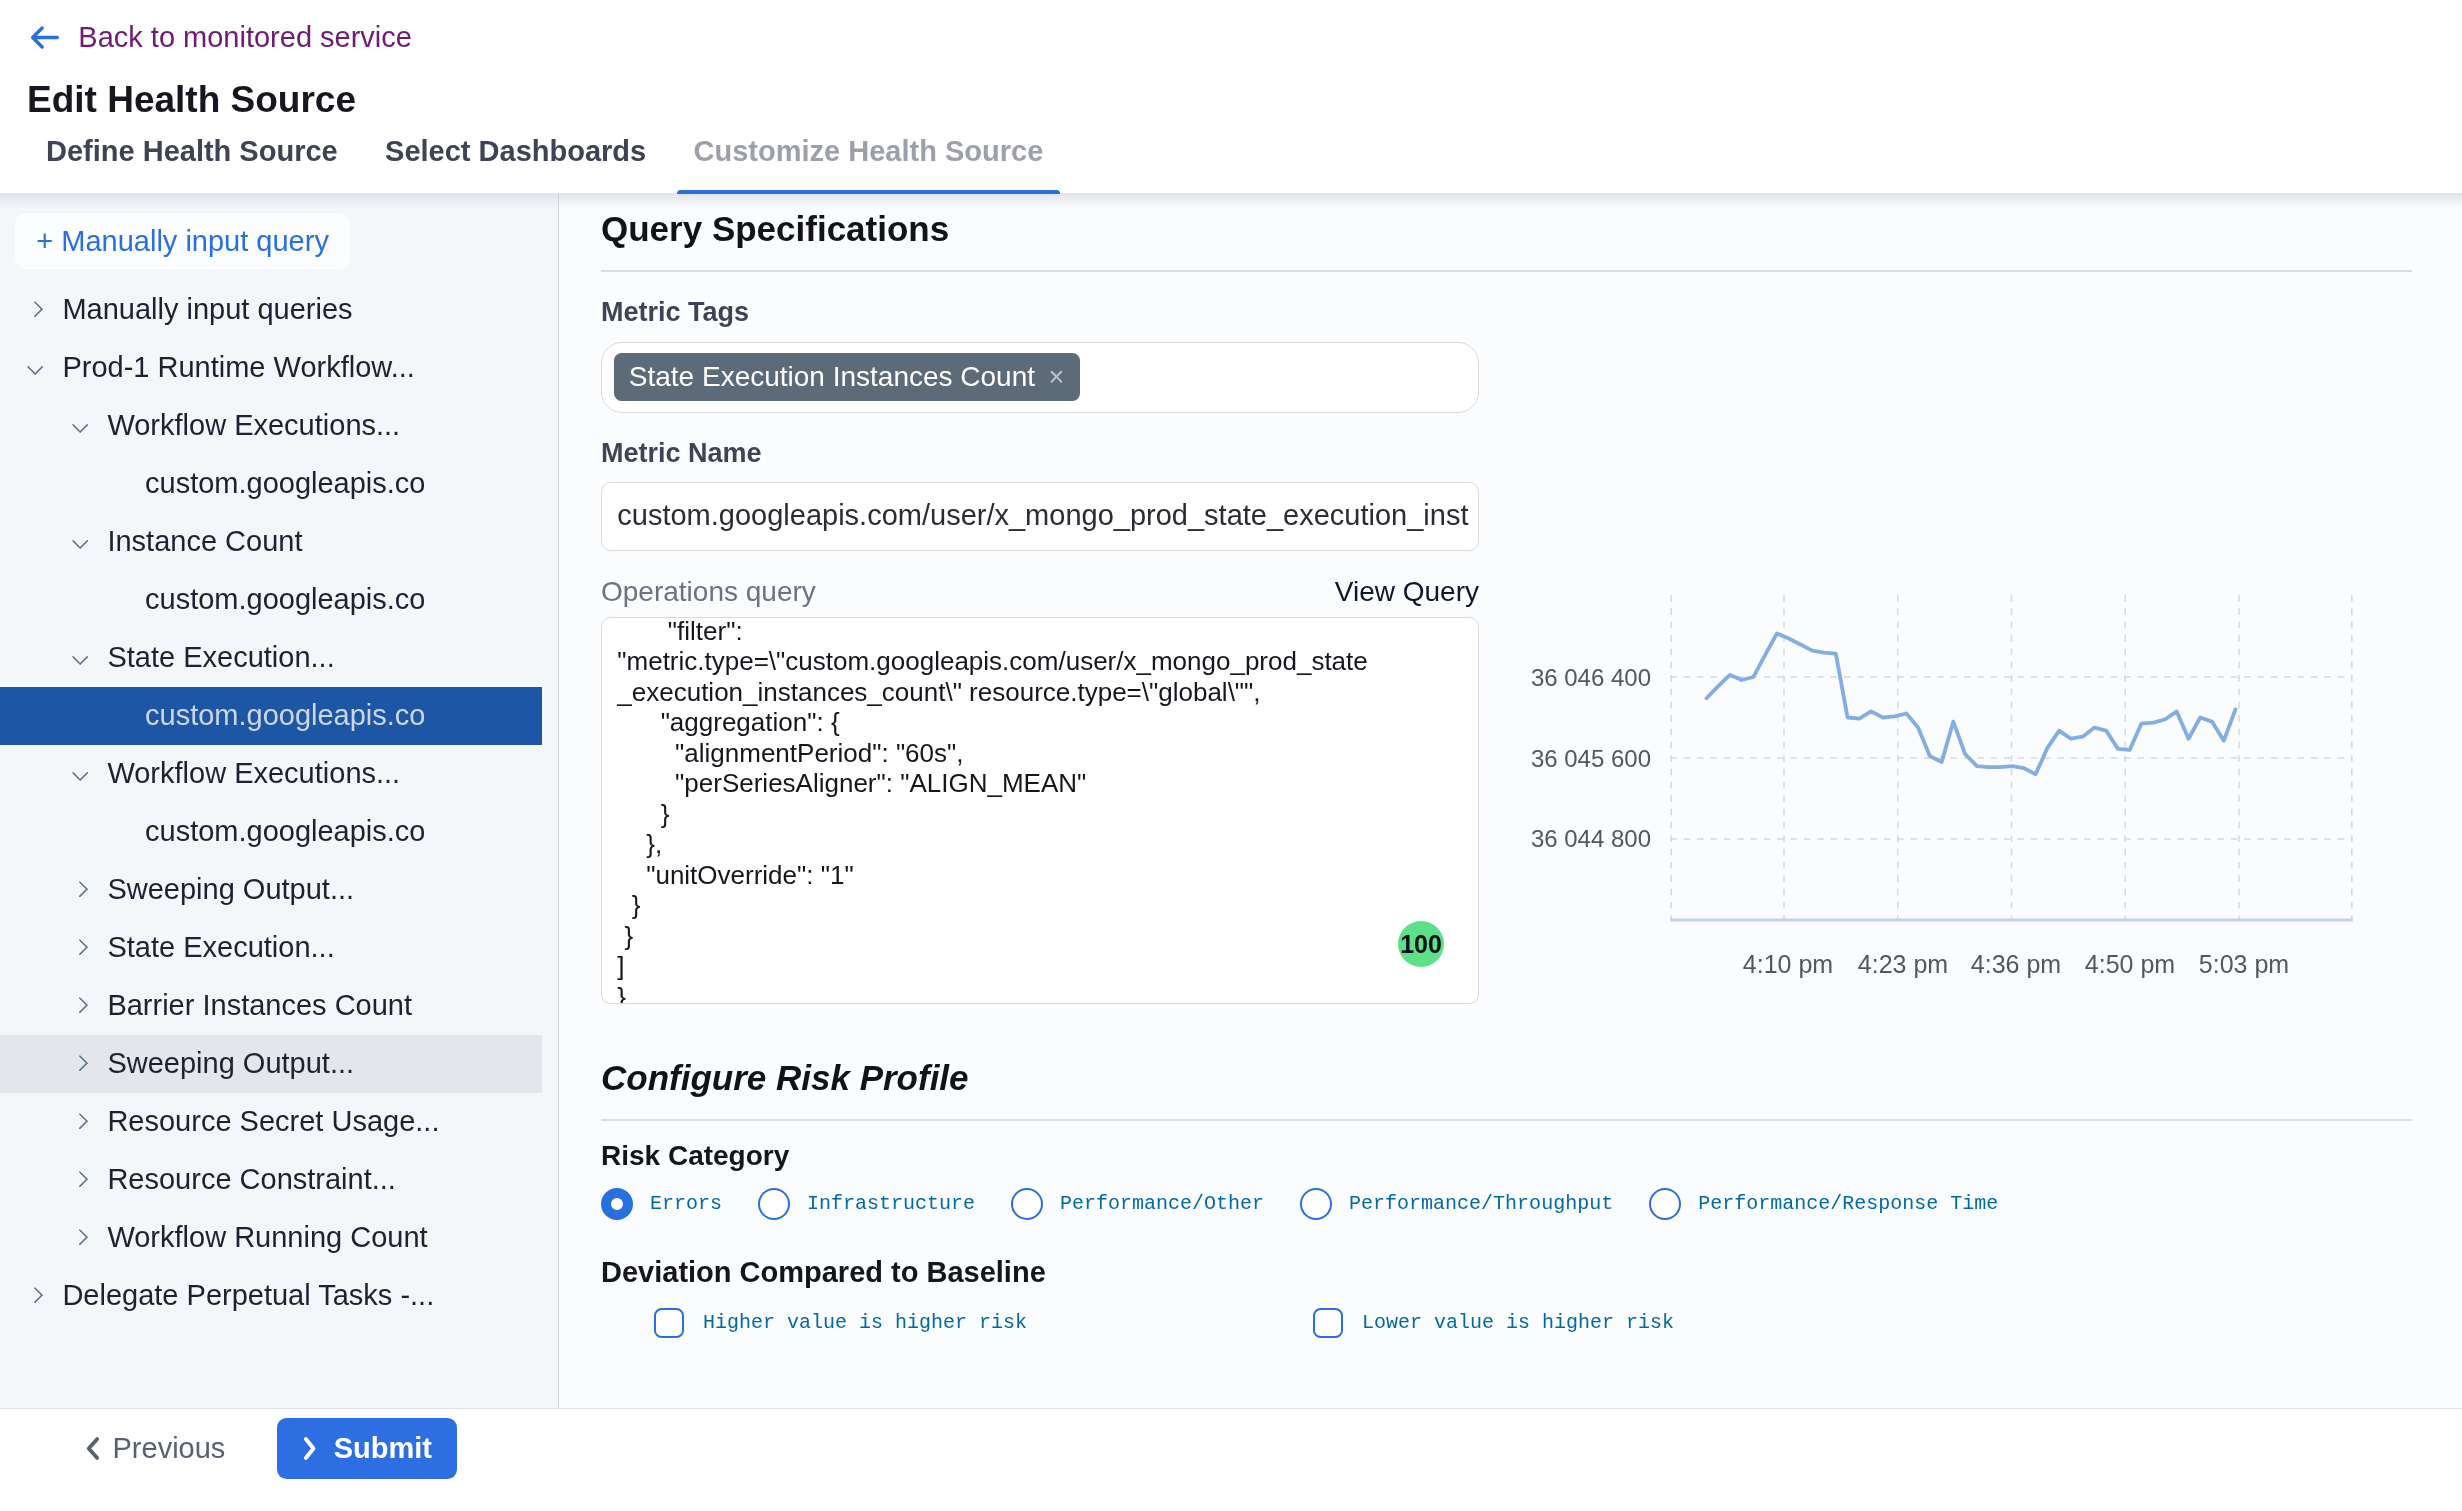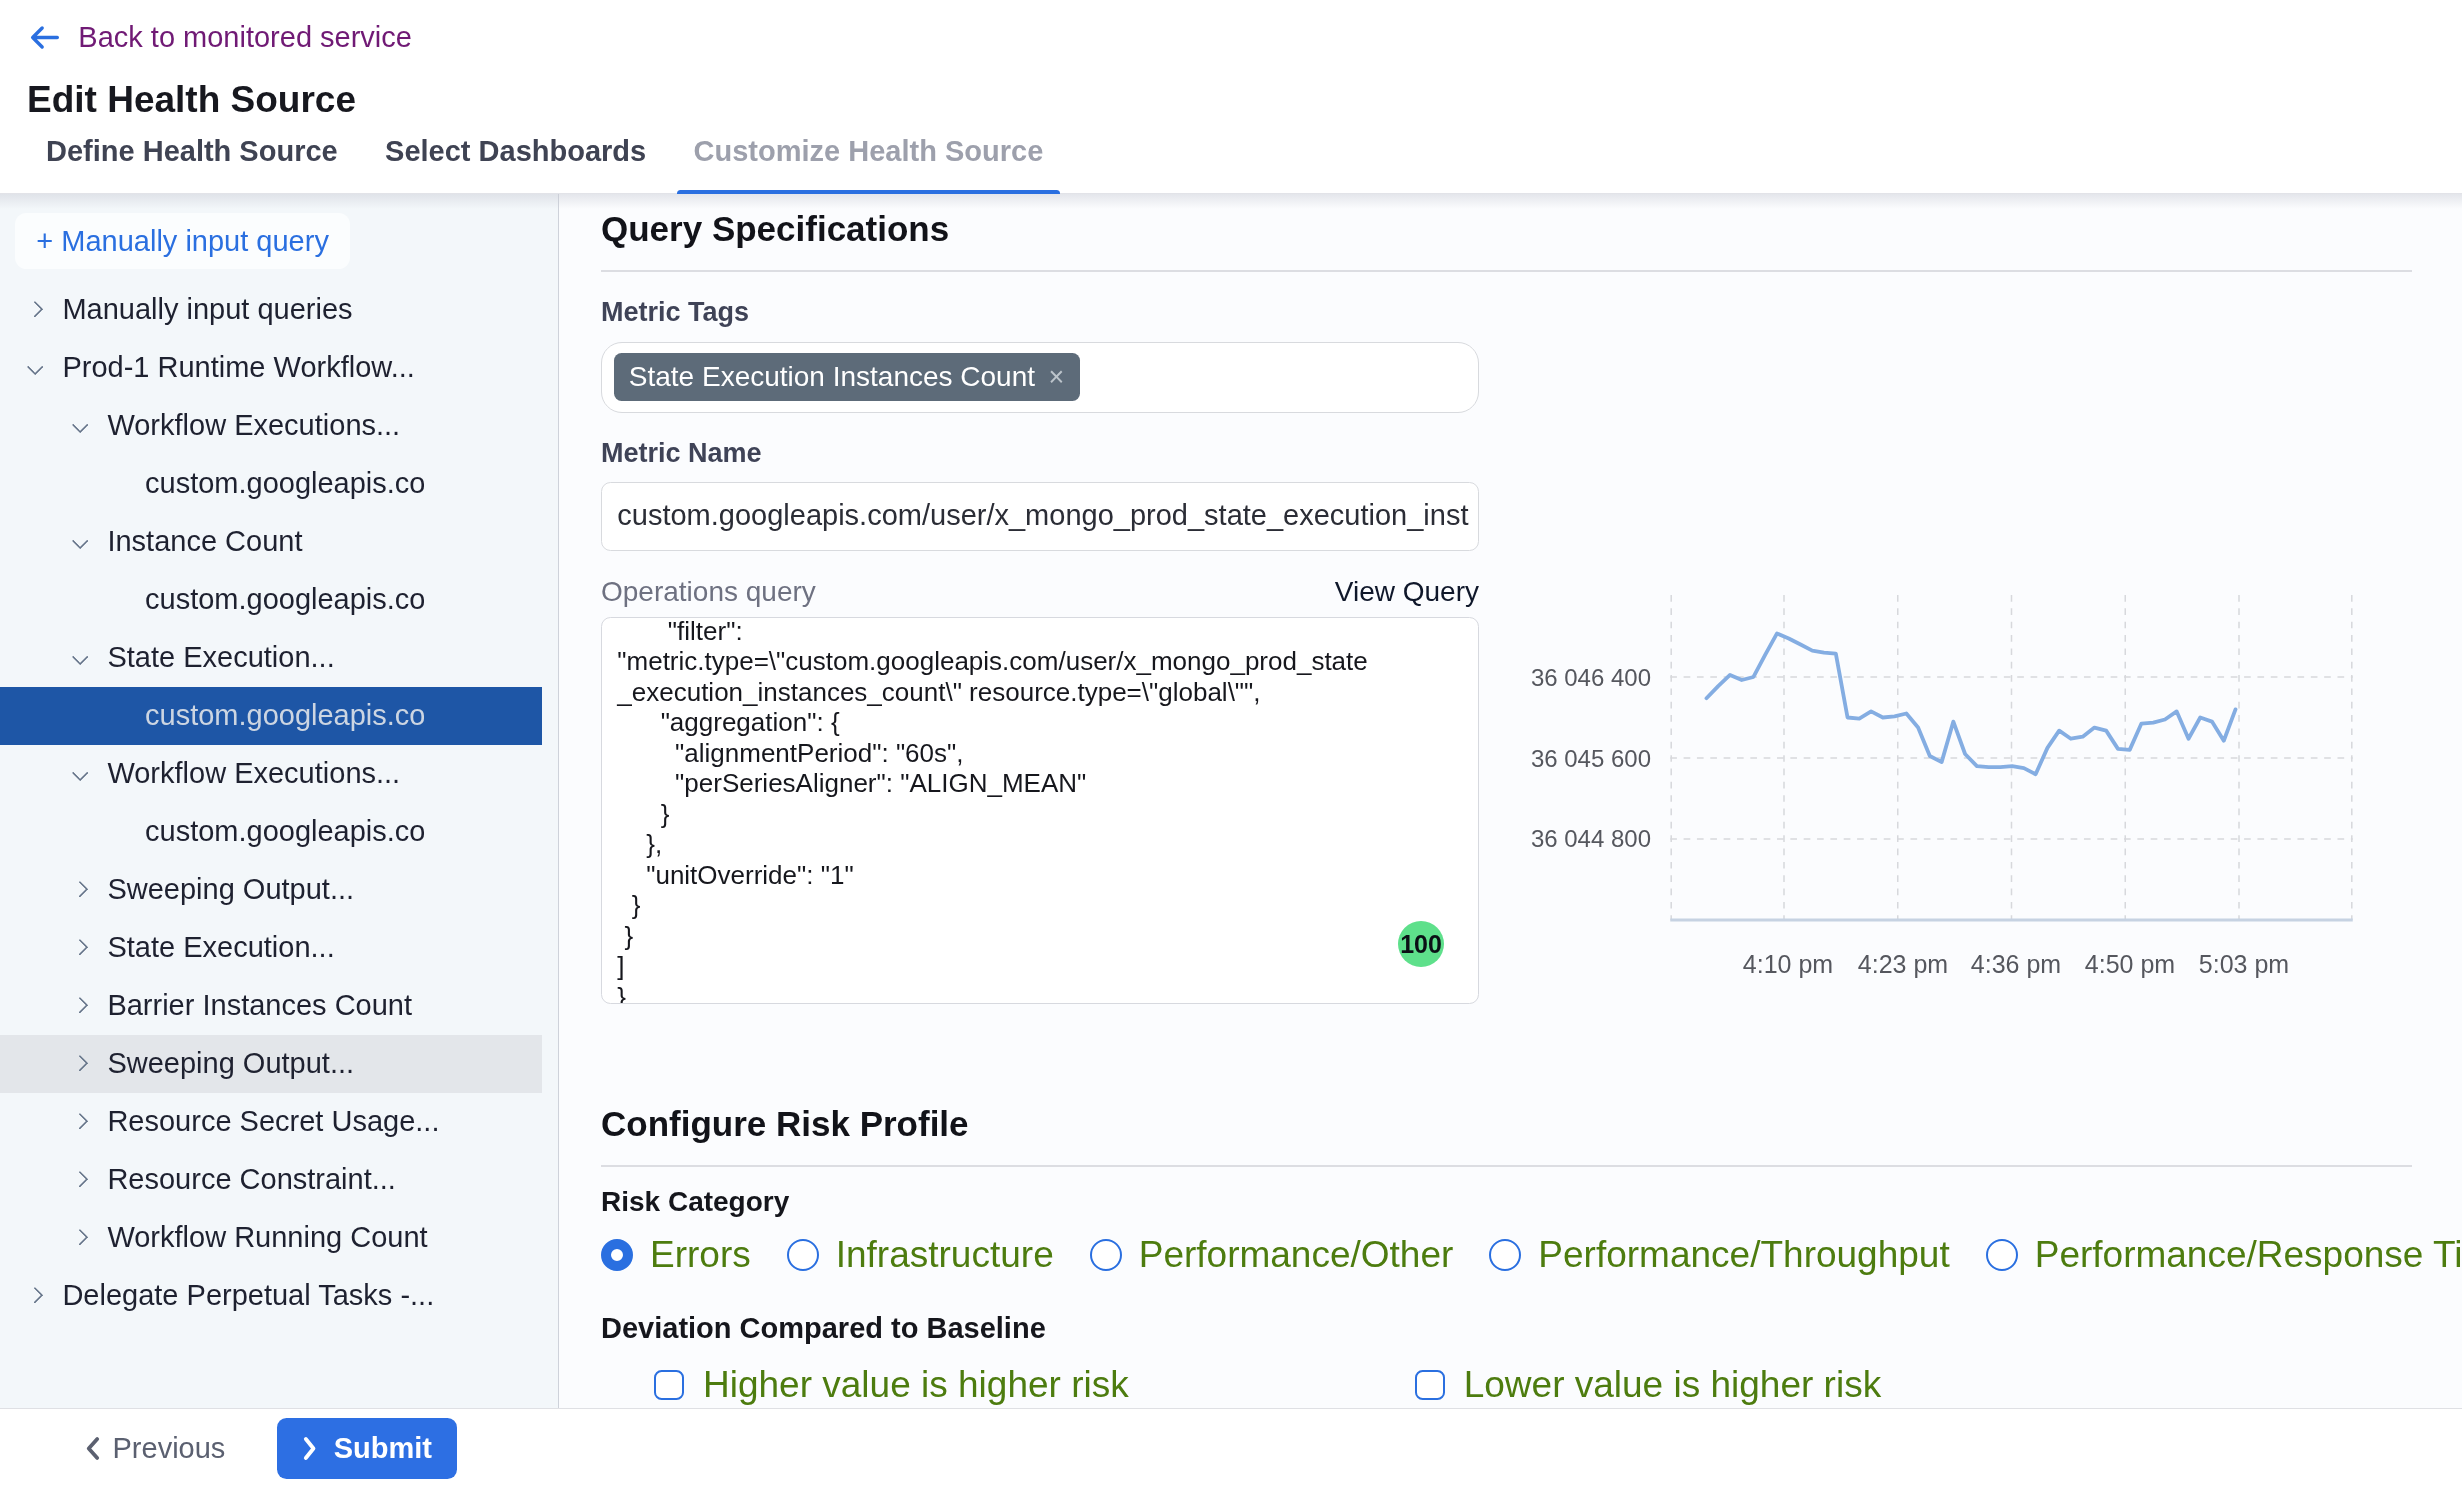--- a/index.html
+++ b/index.html
@@ -70,27 +70,27 @@
     background: #5ee08b; color: #0b1015; font-size: 25px; font-weight: 700;
     display: flex; align-items: center; justify-content: center; }
 
   
   .ylab { position: absolute; width: 181px; text-align: right; font-size: 24px; color: #55575e; left: 911px; }
   .xlab { position: absolute; width: 162px; text-align: center; font-size: 25px; color: #55575e; top: 756px; }
   .plotwrap { position: absolute; left: 1111px; top: 401px; width: 683px; height: 326px; }
   .plotwrap svg { overflow: visible; }
 
   
-  .h2b { margin-top: 100px; }
+  .h2b { margin-top: 54px; font-style: italic; }
   .risklabel { margin-top: 19px; font-size: 28px; font-weight: 600; color: #15161c; }
   .radiorow { margin-top: 15.3px; display: flex; align-items: center; gap: 36px; }
   .radio { display: flex; align-items: center; gap: 17px; cursor: pointer; }
   .rdot { width: 32px; height: 32px; border-radius: 50%; border: 2.9px solid #2a6fe0; background: #fff; flex-shrink: 0; }
   .rdot.on { border-width: 10.5px; }
-  .rlabel { font-size: 37px; color: #4d7c0f; white-space: nowrap; }
+  .rlabel { font-size: 20px; color: #0369a1; white-space: nowrap; font-family: Liberation Mono, monospace; }
   .devlabel { margin-top: 36px; font-size: 29px; font-weight: 600; color: #15161c; }
   .checkrow { margin-top: 19px; display: flex; align-items: center; padding-left: 53px; }
   .check { display: flex; align-items: center; gap: 19px; cursor: pointer; }
   .check + .check { margin-left: 286px; }
   .cbox { width: 30px; height: 30px; border: 2.9px solid #2a6fe0; border-radius: 7.6px; background: #fff; flex-shrink: 0; }
 
   
   .footer { height: 80px; border-top: 1.9px solid #dfe0e4; background: #fff; display: flex; align-items: center;
     padding-left: 84px; }
   .prev { display: flex; align-items: center; gap: 11.5px; color: #5b6070; font-size: 29px; cursor: pointer; }

